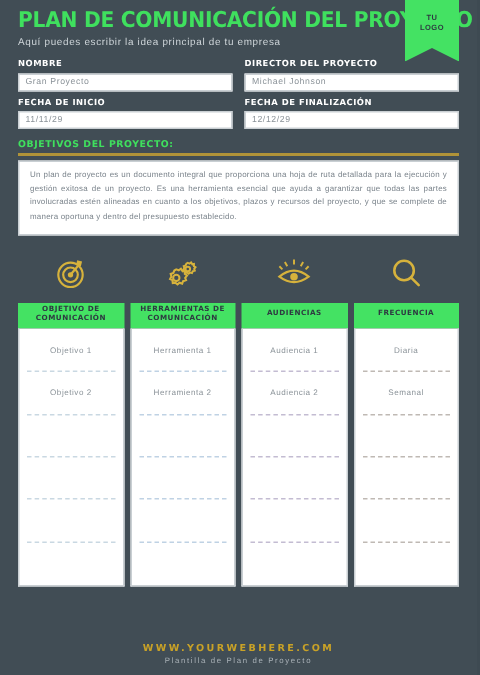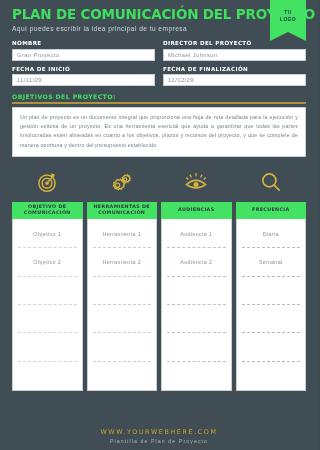--- a/index.html
+++ b/index.html
@@ -202,21 +202,21 @@
   .footer {
     position: absolute;
     left: 0;
     right: 0;
     bottom: 6px;
     text-align: center;
   }
   .footer-url {
     font-family: "DejaVu Sans", sans-serif;
     font-size: 6.4px;
-    font-weight: normal;
+    font-weight: bold;
     color: #c9a227;
     letter-spacing: 1.6px;
   }
   .footer-sub {
     margin-top: 2px;
     font-size: 5.2px;
     color: #aab2b8;
     letter-spacing: 1.1px;
   }
 </style>

